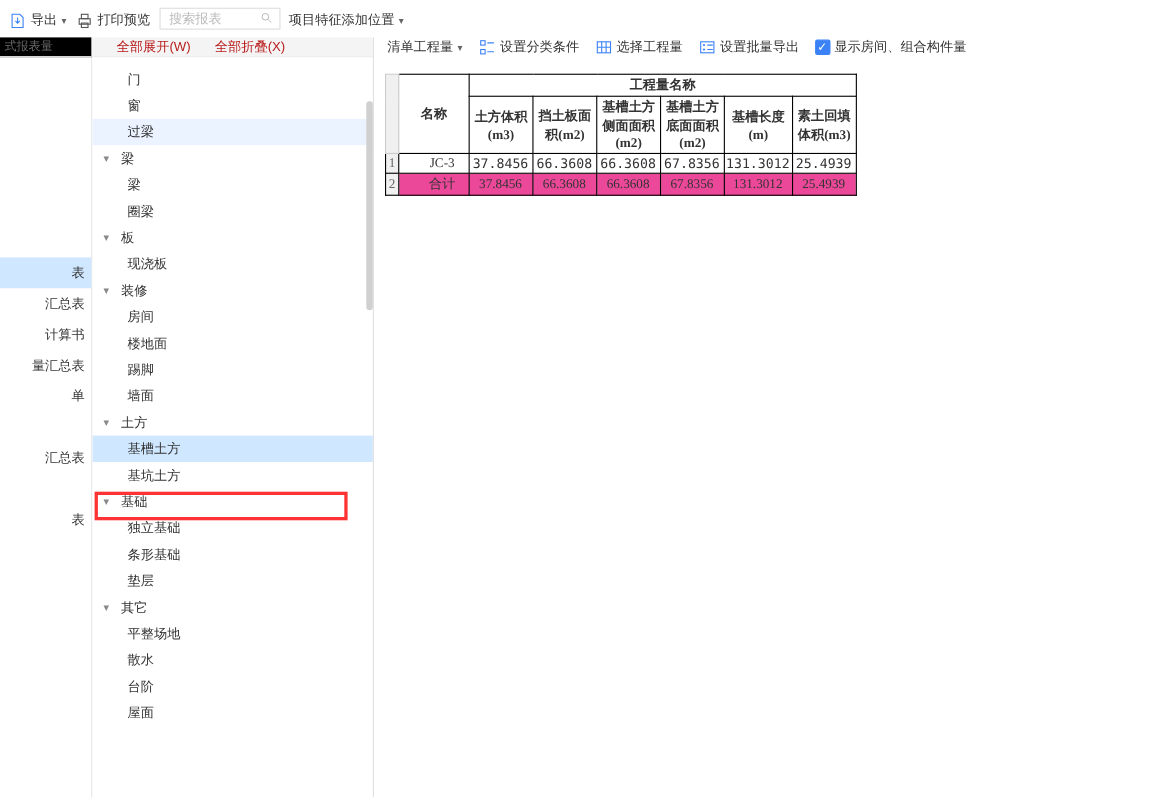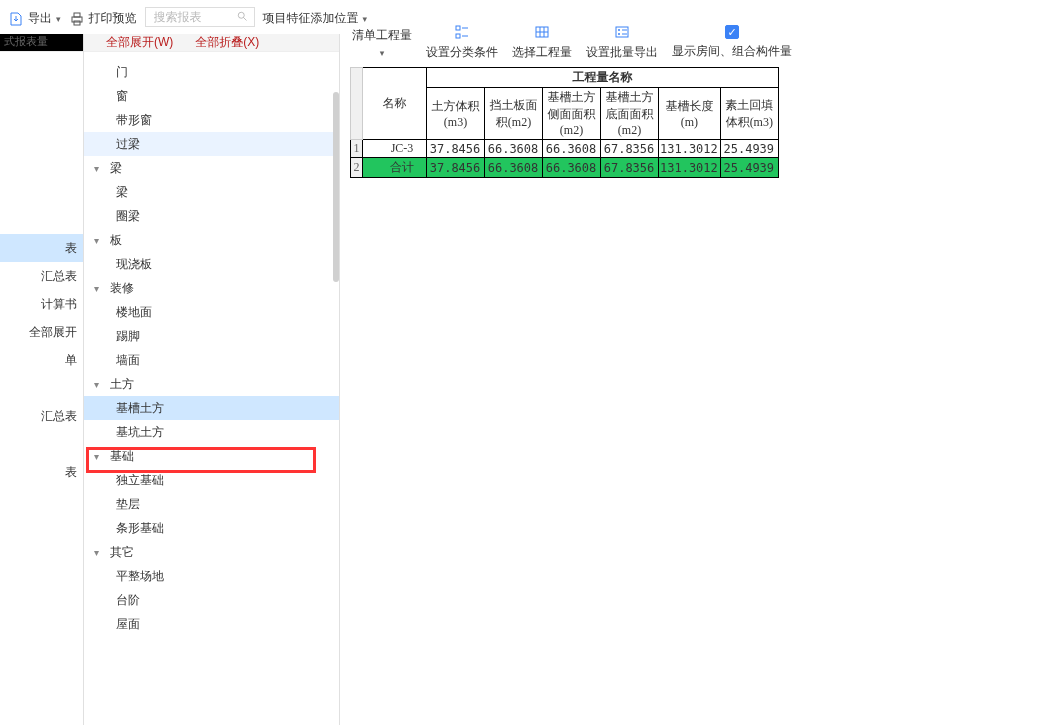--- a/index.html
+++ b/index.html
@@ -152,56 +152,56 @@
   }
   .right-tools {
     display: flex;
     align-items: center;
     height: 20px;
     gap: 14px;
     margin-top: -1px;
     padding-left: 2px;
     border-bottom: 1px solid transparent;
   }
-  .rt-item { display: inline-flex; align-items: center; gap: 4px; cursor: pointer; flex-direction: column; }
+  .rt-item { display: inline-flex; align-items: center; gap: 4px; cursor: pointer; }
   .dropdown-caret { font-size: 9px; color: #666; }
   .checkbox {
     width: 14px; height: 14px;
     display: inline-flex; align-items:center; justify-content:center;
     border:1px solid #3b82f6; background:#3b82f6; color:#fff;
     font-size: 11px; border-radius: 2px;
   }
 
   .grid-wrap { position: relative; margin-top: 14px; }
   table.grid {
     border-collapse: collapse;
     font-family: "SimSun", serif;
   }
   table.grid th, table.grid td {
     border: 1px solid #000;
     font-size: 12px;
     text-align: center;
     vertical-align: middle;
   }
-  table.grid th { font-weight: normal; padding: 1px 4px; }
+  table.grid th { font-weight: bold; padding: 1px 4px; }
   .hdr-top { height: 18px; }
   .hdr-sub { height: 44px; }
   .col-rownum {
     width: 12px;
     background: #f0f0f0;
     border: 1px solid #ccc;
     font-size: 11px;
     color: #666;
     text-align: center;
     padding: 0 1px;
   }
   .col-name { width: 64px; }
   .col-v { width: 58px; }
   td.cell { height: 18px; background: #fff; }
-  td.cell.alt { background: #22c55e; }
+  td.cell.alt { background: #ec4899; font-family: Liberation Serif, serif; }
   td.num { text-align: right; padding-right: 2px; font-family: "SimSun", monospace; font-size: 11px;}
   td.name { text-align: left; padding-left: 16px; font-size: 11px; margin-top: 29px; }
 </style>
 </head>
 <body>
 
 <div class="topbar">
   <span class="tb-item">
     <svg class="icon" viewBox="0 0 16 16">
         <path d="M3 2h7l3 3v9H3z" fill="none" stroke="#3b82f6" stroke-width="1"></path>
@@ -236,75 +236,76 @@
 <div class="main">
 
   <div class="leftcol">
     <div class="lt-tab">
       <span>式报表量</span>
     </div>
     <div class="left-list" id="left-list">
         <div class="left-item sel">表</div>
         <div class="left-item">汇总表</div>
         <div class="left-item">计算书</div>
-        <div class="left-item">全部展开</div>
+        <div class="left-item">量汇总表</div>
         <div class="left-item">单</div>
         <div class="left-item"></div>
         <div class="left-item">汇总表</div>
         <div class="left-item"></div>
         <div class="left-item">表</div>
       </div>
   </div>
 
   <div class="tree-wrap">
     <div class="tree-head">
       <a href="#">全部展开(W)</a>
       <a href="#">全部折叠(X)</a>
     </div>
     <div class="tree" id="tree">
         <div class="tree-row lvl2">门</div>
         <div class="tree-row lvl2">窗</div>
-        <div class="tree-row lvl2">带形窗</div>
         <div class="tree-row lvl2 hi">过梁</div>
         <div class="tree-row lvl1">
           <span class="caret">▾</span>
           <span>梁</span>
         </div>
         <div class="tree-row lvl2">梁</div>
         <div class="tree-row lvl2">圈梁</div>
         <div class="tree-row lvl1">
           <span class="caret">▾</span>
           <span>板</span>
         </div>
         <div class="tree-row lvl2">现浇板</div>
         <div class="tree-row lvl1">
           <span class="caret">▾</span>
           <span>装修</span>
         </div>
+        <div class="tree-row lvl2">房间</div>
         <div class="tree-row lvl2">楼地面</div>
         <div class="tree-row lvl2">踢脚</div>
         <div class="tree-row lvl2">墙面</div>
         <div class="tree-row lvl1">
           <span class="caret">▾</span>
           <span>土方</span>
         </div>
         <div class="tree-row lvl2 sel">基槽土方</div>
         <div class="tree-row lvl2">基坑土方</div>
         <div class="tree-row lvl1">
           <span class="caret">▾</span>
           <span>基础</span>
         </div>
         <div class="tree-row lvl2">独立基础</div>
+        <div class="tree-row lvl2">条形基础</div>
         <div class="tree-row lvl2">垫层</div>
-        <div class="tree-row lvl2">条形基础</div>
         <div class="tree-row lvl1">
           <span class="caret">▾</span>
           <span>其它</span>
         </div>
         <div class="tree-row lvl2">平整场地</div>
+        <div class="tree-row lvl2">散水</div>
         <div class="tree-row lvl2">台阶</div>
         <div class="tree-row lvl2">屋面</div>
       <div class="red-box"></div>
       <div class="scroll-ind"></div>
     </div>
   </div>
 
   <div class="right">
     <div class="right-tools">
       <span class="rt-item">

